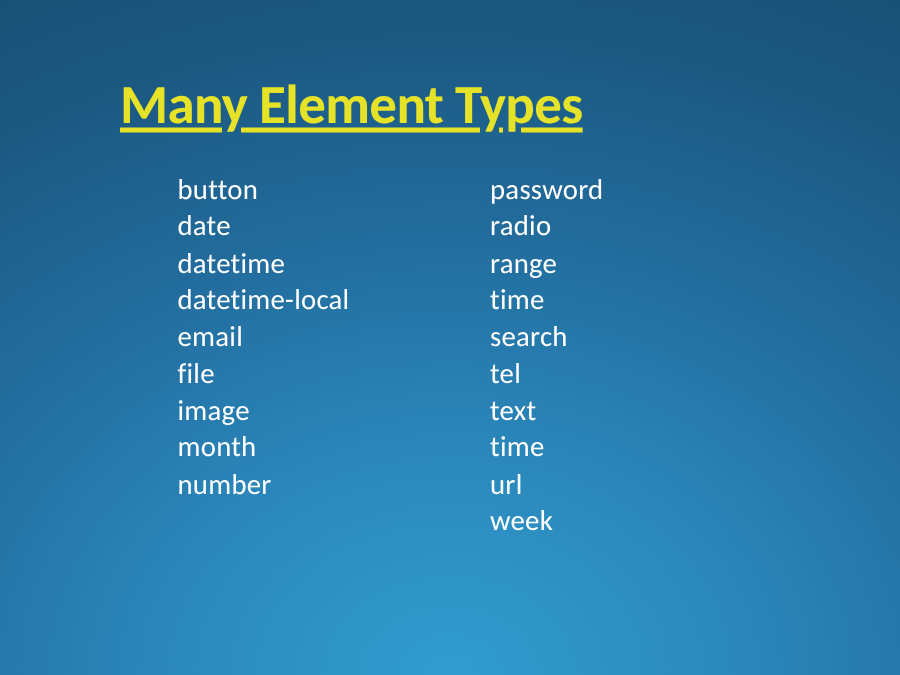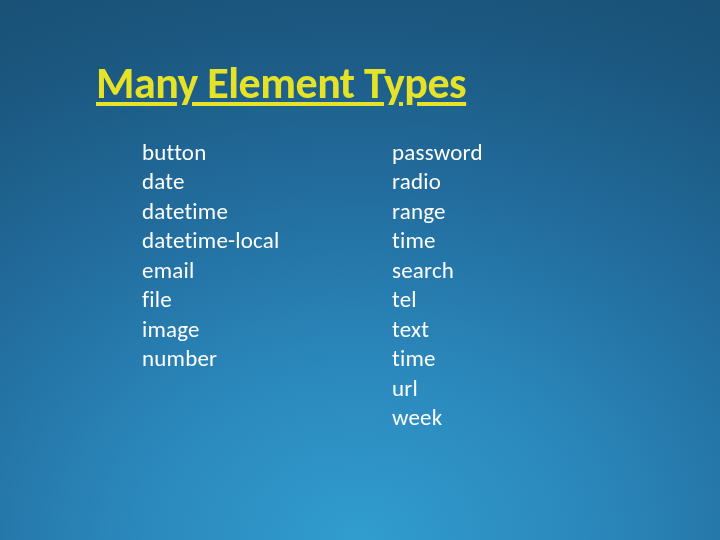--- a/index.html
+++ b/index.html
@@ -61,20 +61,21 @@
 
 <div class="columns">
   <div class="column column-left">
     <span class="list-item">button</span>
     <span class="list-item">date</span>
     <span class="list-item">datetime</span>
     <span class="list-item">datetime-local</span>
     <span class="list-item">email</span>
     <span class="list-item">file</span>
     <span class="list-item">image</span>
+    <span class="list-item">month</span>
     <span class="list-item">number</span>
   </div>
 
   <div class="column column-right">
     <span class="list-item">password</span>
     <span class="list-item">radio</span>
     <span class="list-item">range</span>
     <span class="list-item">time</span>
     <span class="list-item">search</span>
     <span class="list-item">tel</span>

